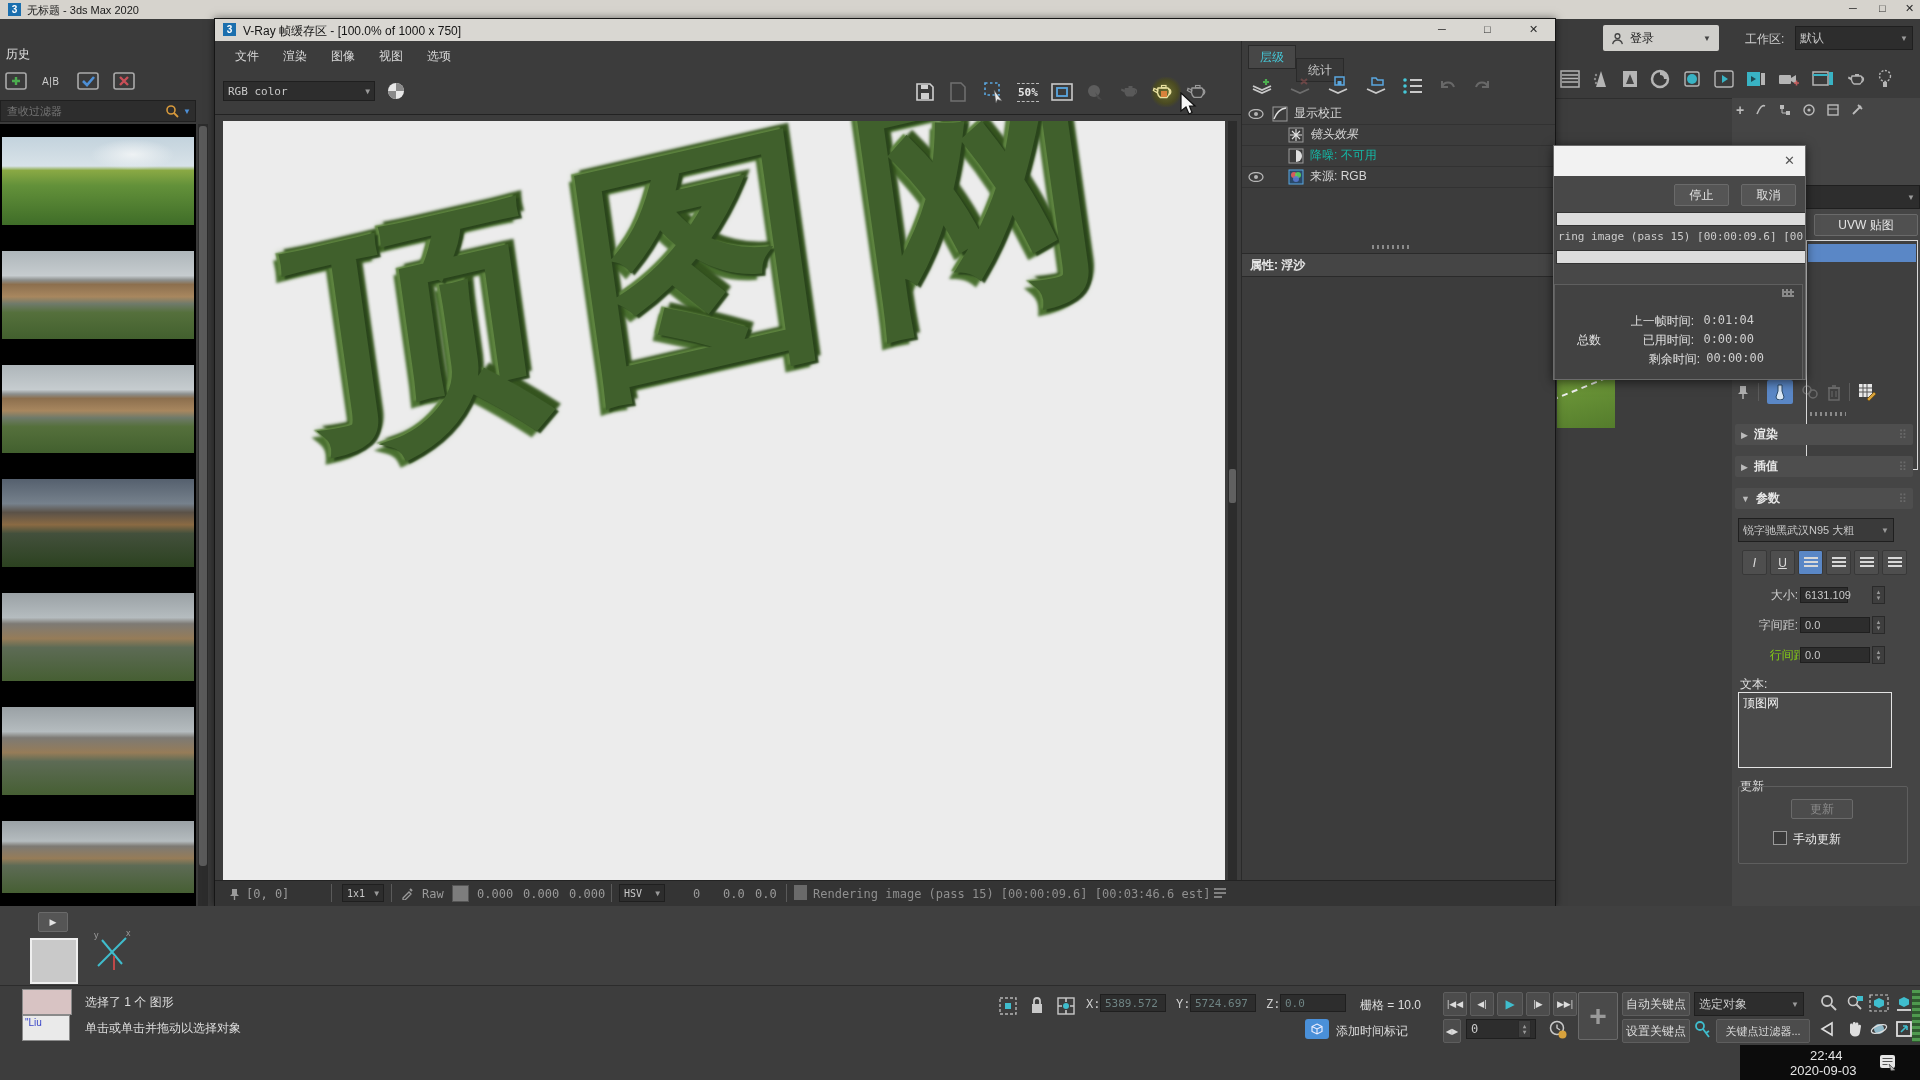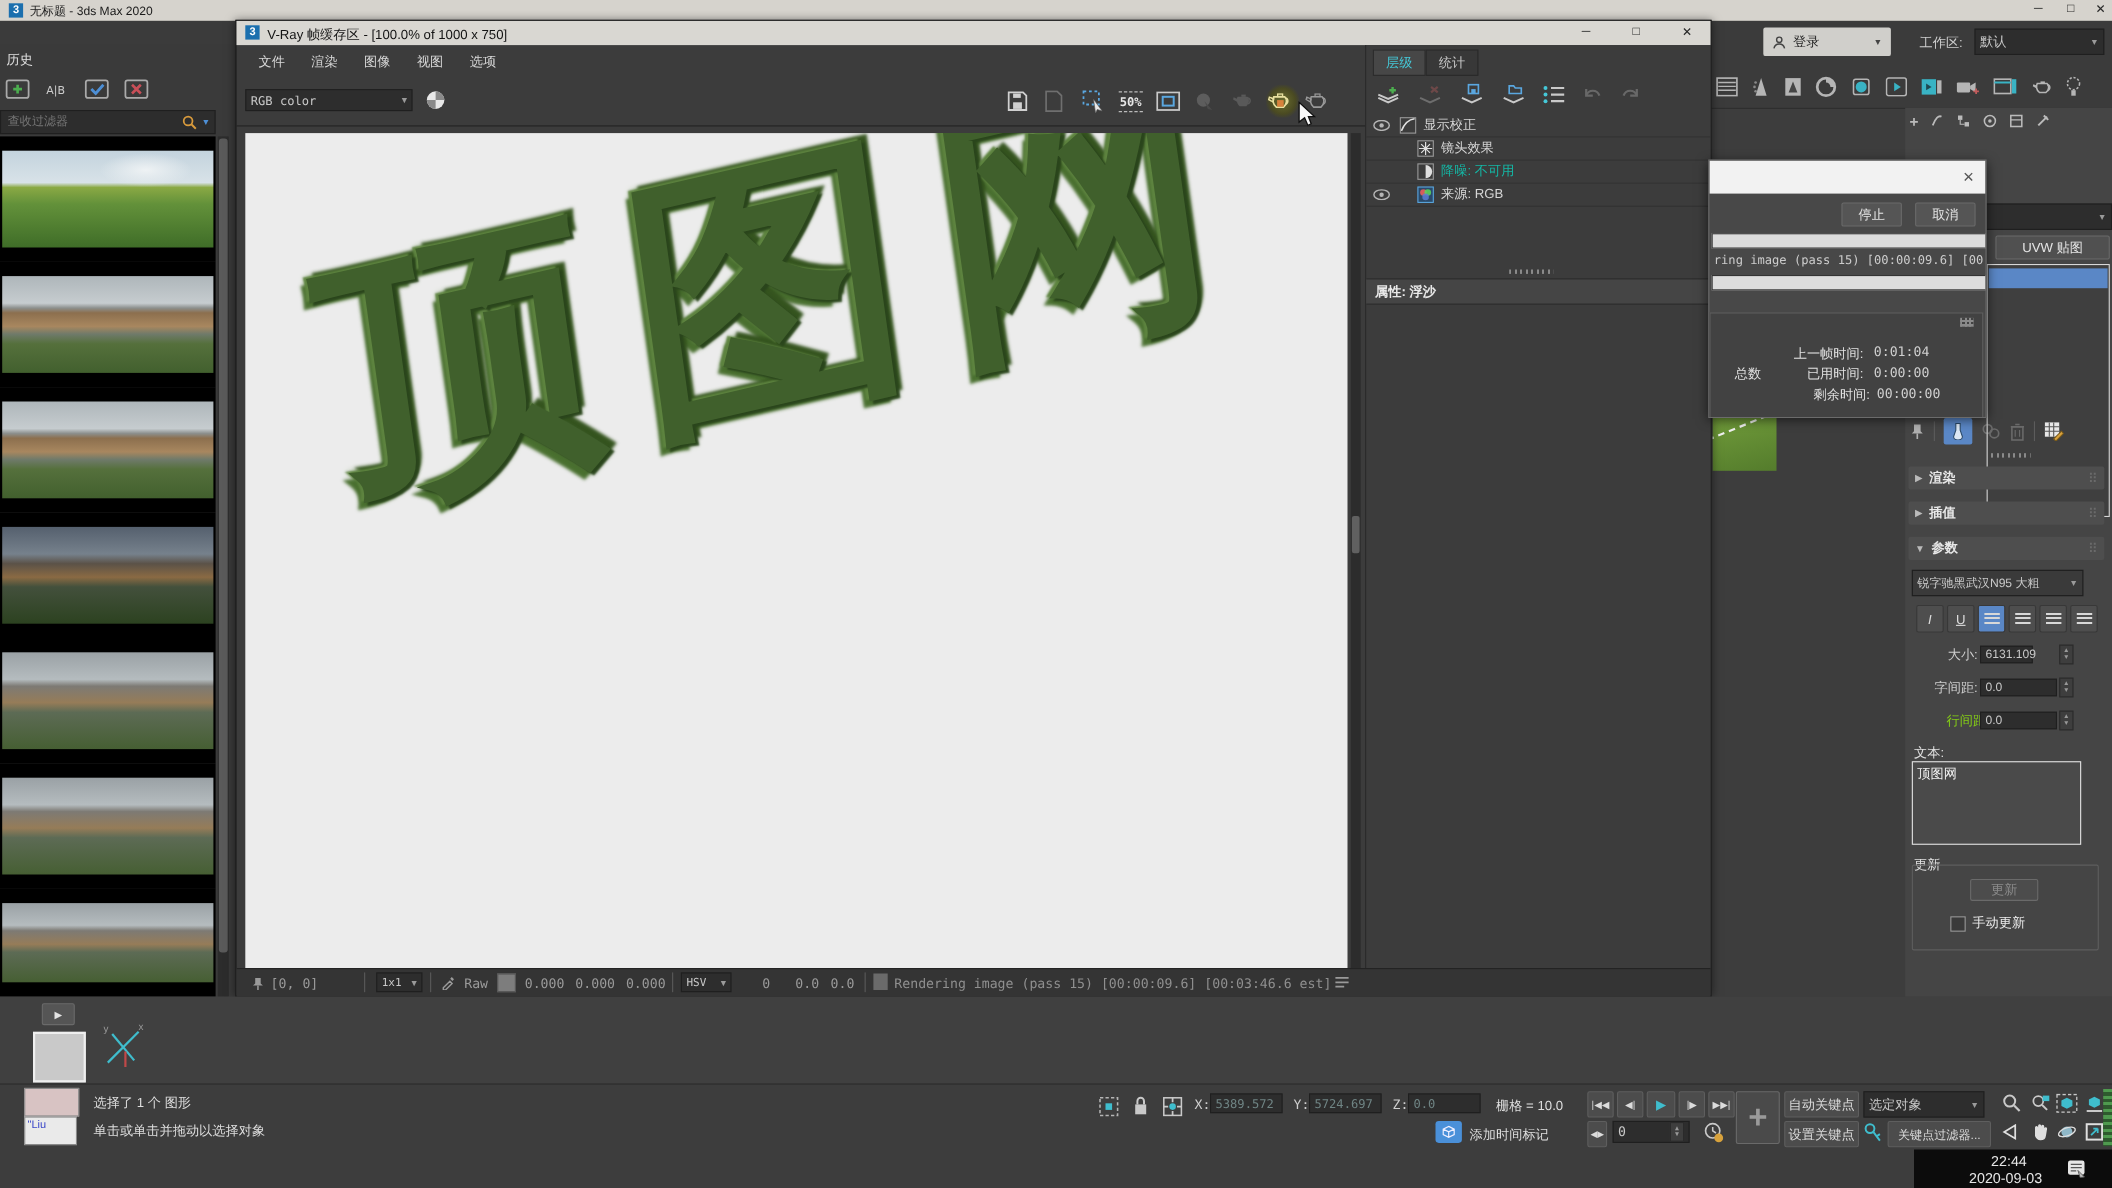--- a/index.html
+++ b/index.html
@@ -323,21 +323,21 @@
 
     <div class="abs" id="vfb-canvas">
       <div id="foliage">顶图网</div>
     </div>
     <div class="abs" style="left:1013px;top:102px;width:9px;height:759px;background:#2c2c2c;">
       <div class="abs" style="left:1px;top:348px;width:7px;height:34px;background:#606060;border-radius:2px;"></div>
     </div>
 
     <div class="abs" id="vfb-right">
       <div class="abs" style="left:6px;top:4px;width:46px;height:22px;background:#474747;display:flex;align-items:center;justify-content:center;color:#45c8d8;border:1px solid #2a2a2a;cursor:pointer;">层级</div>
-      <div class="abs" style="left:54px;top:4px;width:46px;height:22px;background:#383838;display:flex;align-items:center;justify-content:center;color:#c8c8c8;border:1px solid #2a2a2a;cursor:pointer;">统计</div>
+      <div class="abs" style="left:54px;top:17px;width:46px;height:22px;background:#383838;display:flex;align-items:center;justify-content:center;color:#c8c8c8;border:1px solid #2a2a2a;cursor:pointer;">统计</div>
       <div class="abs" style="left:8px;top:34px;display:flex;gap:14px;align-items:center;">
         <svg width="24" height="22">
             <path d="M3 14 l9 4 l9 -4" fill="none" stroke="#c9c9c9" stroke-width="1.8"></path>
             <path d="M3 11 l9 4 l9 -4" fill="none" stroke="#c9c9c9" stroke-width="1.8"></path>
             <path d="M16 4 v6 M13 7 h6" stroke="#4cae4f" stroke-width="2.2"></path>
           </svg>
         <svg width="24" height="22" style="opacity:.35;">
             <path d="M3 14 l9 4 l9 -4" fill="none" stroke="#c9c9c9" stroke-width="1.8"></path>
             <path d="M13 4 l6 5 M19 4 l-6 5" stroke="#c96060" stroke-width="2"></path>
           </svg>
@@ -375,21 +375,21 @@
             <rect x="1" y="1" width="14" height="14" fill="none" stroke="#9a9a9a"></rect>
             <path d="M2 13 q4 -10 12 -11" fill="none" stroke="#e0e0e0" stroke-width="1.4"></path>
           </svg>
         <span style="margin-left:6px;color:#d6d6d6;">显示校正</span>
       </div>
       <div class="tree-row" style="top:83px;">
         <svg width="16" height="16" style="margin-left:46px;">
             <rect x="1" y="1" width="14" height="14" fill="none" stroke="#9a9a9a"></rect>
             <path d="M8 2 v12 M2 8 h12 M4 4 l8 8 M12 4 l-8 8" stroke="#e0e0e0" stroke-width="1.1"></path>
           </svg>
-        <span style="margin-left:6px;color:#d6d6d6;">镜头效果</span>
+        <span style="margin-left:6px;color:#d6d6d6;font-style:italic;">镜头效果</span>
       </div>
       <div class="tree-row" style="top:104px;">
         <svg width="16" height="16" style="margin-left:46px;">
             <rect x="1" y="1" width="14" height="14" fill="none" stroke="#9a9a9a"></rect>
             <path d="M8 2 a6 6 0 0 1 0 12 z" fill="#e0e0e0"></path>
           </svg>
         <span style="margin-left:6px;color:#14b8a6;text-align:center;">降噪: 不可用</span>
       </div>
       <div class="tree-row" style="top:125px;">
         <svg width="16" height="10" style="margin-left:6px;">
@@ -564,21 +564,21 @@
     </div>
     <div class="t" style="left:8px;top:578px;color:#e0e0e0;">文本:</div>
     <div class="abs" style="left:6px;top:594px;width:154px;height:76px;background:#4a4a4a;border:1px solid #e4e4e4;box-sizing:border-box;padding:2px 4px;color:#f0f0f0;font-size:12px;">
       <span>顶图网</span>
     </div>
     <div class="t" style="left:8px;top:680px;color:#e0e0e0;">更新</div>
     <div class="abs" style="left:6px;top:688px;width:168px;height:76px;border:1px solid #5e5e5e;border-radius:2px;">
       <div class="abs btn" style="left:52px;top:12px;width:62px;height:20px;color:#8a8a8a;background:#4c4c4c;">
           <span>更新</span>
         </div>
-      <div class="abs" style="left:34px;top:44px;display:flex;align-items:center;gap:6px;">
+      <div class="abs" style="left:34px;top:44px;display:flex;gap:6px;">
         <div style="width:12px;height:12px;background:#3a3a3a;border:1px solid #9a9a9a;"></div>
         <span style="color:#ececec;">手动更新</span>
       </div>
     </div>
   </div>
 
   <div class="abs" id="dlg">
     <div class="abs" style="left:0;top:0;width:100%;height:30px;background:#f2f2f2;">
       <span class="t" style="right:10px;top:7px;color:#555;font-size:13px;">✕</span>
     </div>

